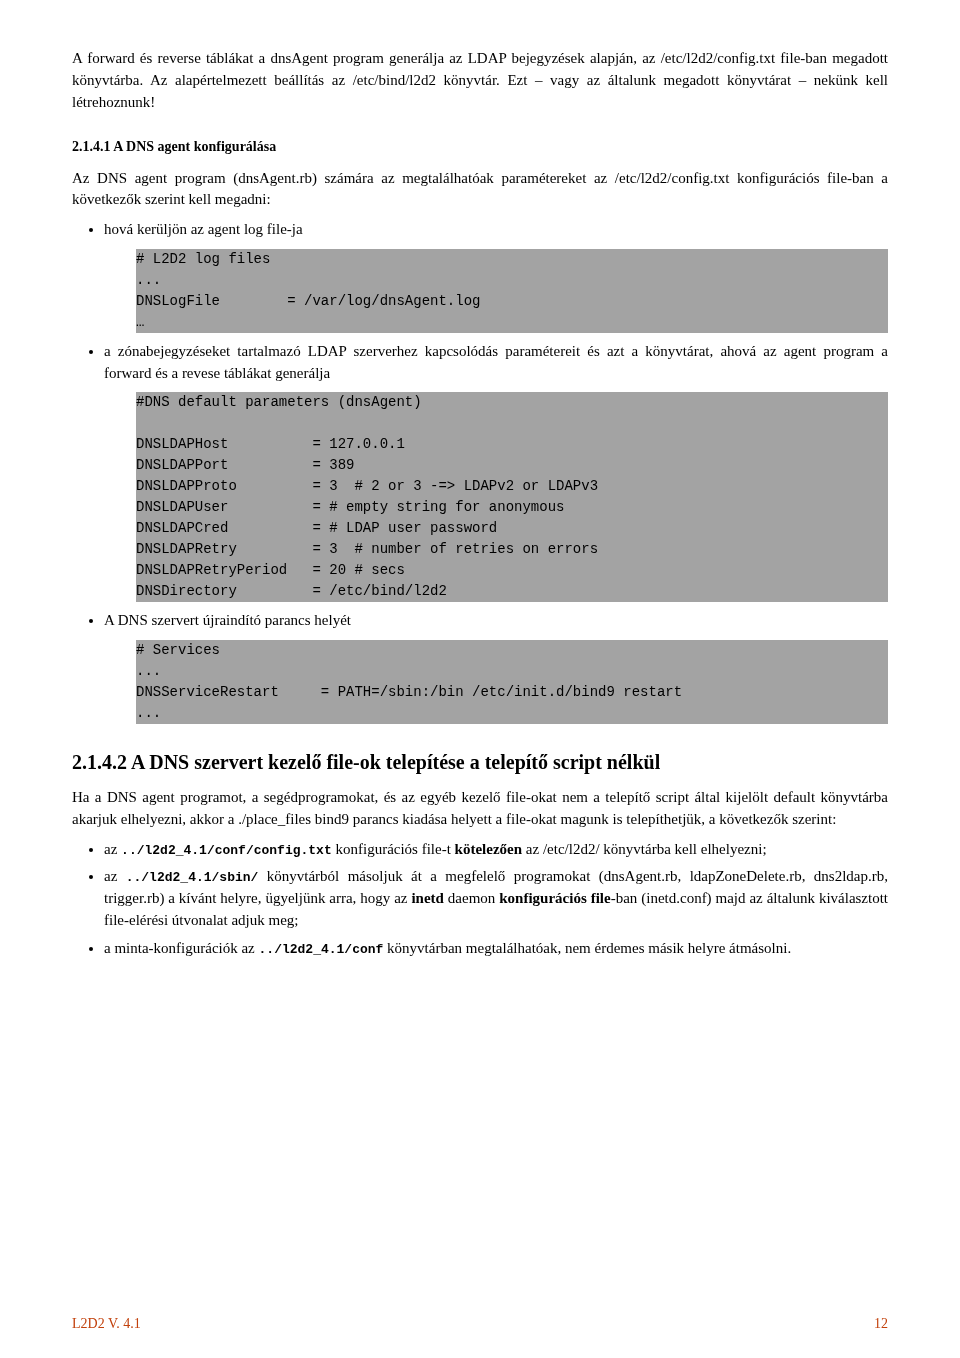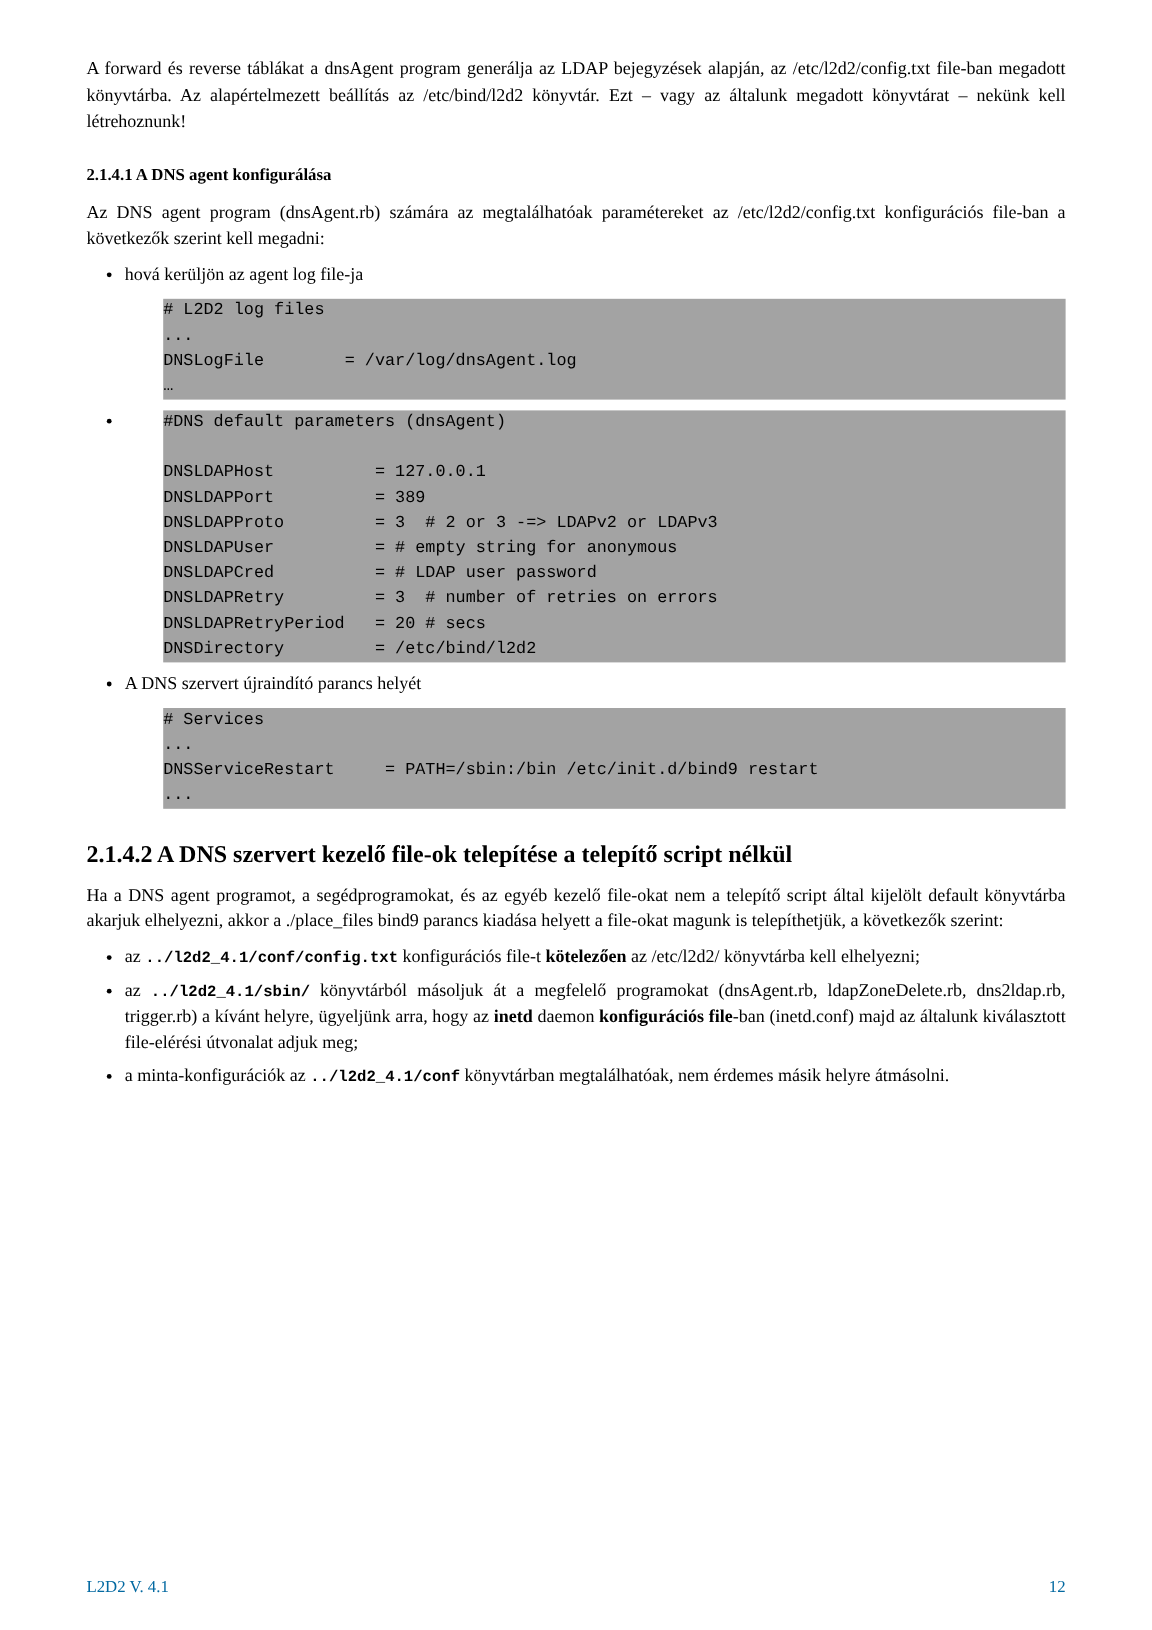--- a/index.html
+++ b/index.html
@@ -37,21 +37,21 @@
     }
     .footer {
       position: fixed;
       bottom: 24px;
       left: 0;
       width: 960px;
       display: flex;
       justify-content: space-between;
       padding: 0 72px;
       font-size: 14px;
-      color: #0369a1;
+      color: #c2410c;
     }
     .section-heading-21 {
       font-size: 14px;
       font-weight: bold;
       margin: 24px 0 10px 0;
     }
     .section-heading-22 {
       font-size: 20px;
       font-weight: bold;
       margin: 24px 0 10px 0;
@@ -72,20 +72,21 @@
 
 <ul class="bullet-list">
   <li>
     <span>hová kerüljön az agent log file-ja</span>
     <div class="code-block"># L2D2 log files
 ...
 DNSLogFile        = /var/log/dnsAgent.log
 …</div>
   </li>
   <li>
+    <span>a zónabejegyzéseket tartalmazó LDAP szerverhez kapcsolódás paramétereit és azt a könyvtárat, ahová az agent program a forward és a revese táblákat generálja</span>
     <div class="code-block">#DNS default parameters (dnsAgent)
 
 DNSLDAPHost          = 127.0.0.1
 DNSLDAPPort          = 389
 DNSLDAPProto         = 3  # 2 or 3 -=&gt; LDAPv2 or LDAPv3
 DNSLDAPUser          = # empty string for anonymous
 DNSLDAPCred          = # LDAP user password
 DNSLDAPRetry         = 3  # number of retries on errors
 DNSLDAPRetryPeriod   = 20 # secs
 DNSDirectory         = /etc/bind/l2d2</div>

